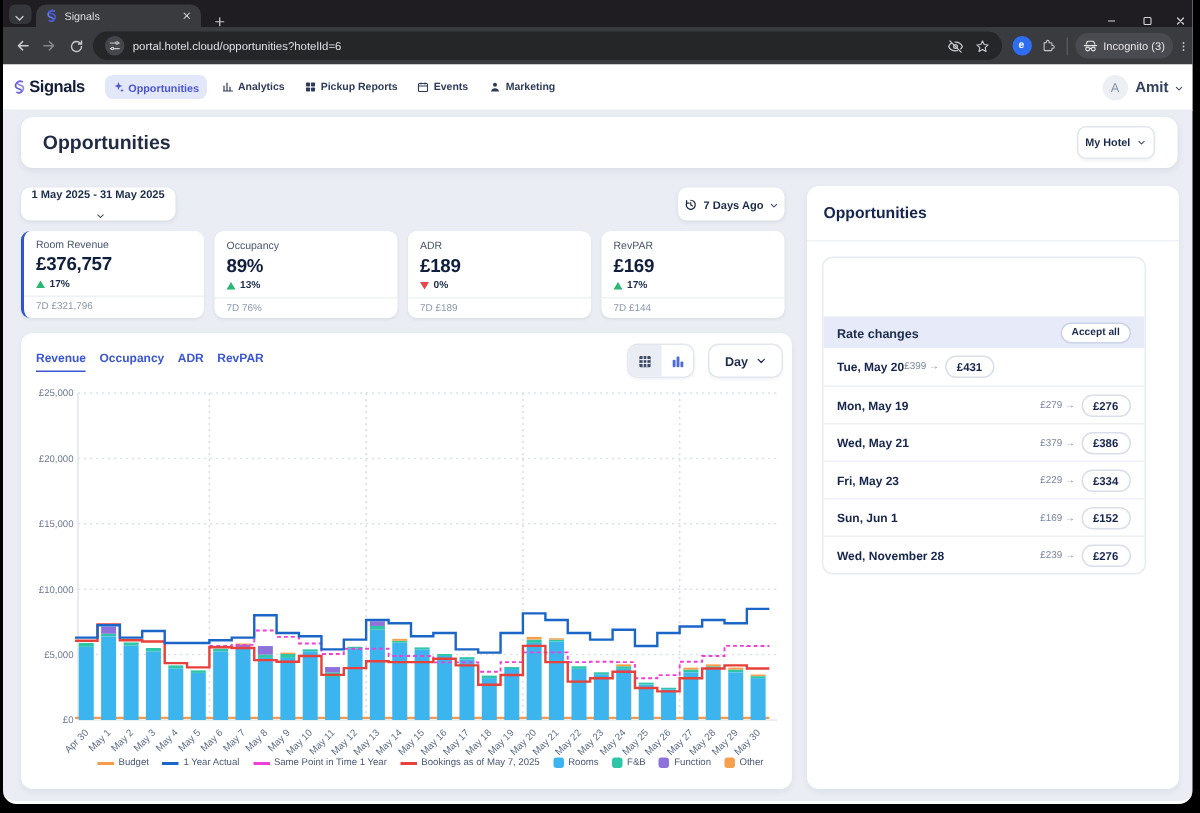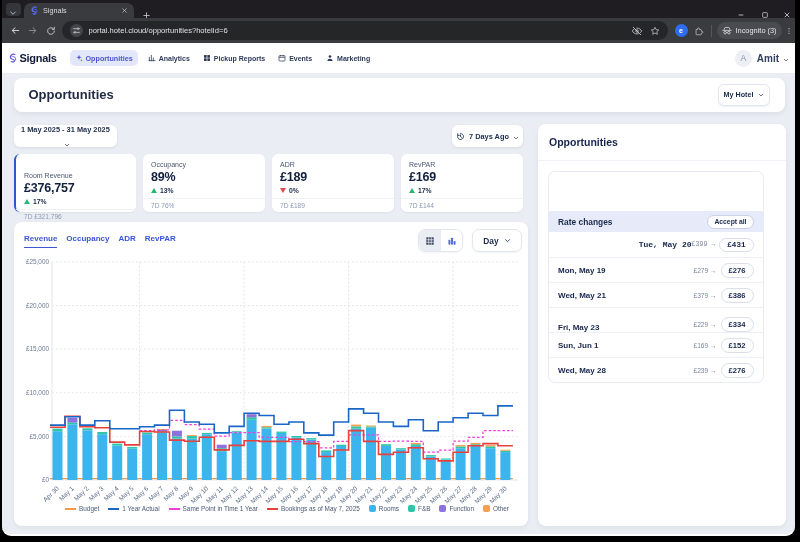--- a/index.html
+++ b/index.html
@@ -165,21 +165,21 @@
         <path d="M4.6 4.5v4.4H9" fill="none" stroke="#1b2b4b" stroke-width="2.2" stroke-linecap="round"></path>
         <path d="M12 8v4.4l3 1.8" fill="none" stroke="#1b2b4b" stroke-width="2.2" stroke-linecap="round"></path>
       </svg>
       <span style="font-size:7.4px;font-weight:bold;color:#1b2b4b;">7 Days Ago</span>
       <span style="margin-left:4px;"><svg width="6" height="6" viewBox="0 0 24 24">
           <path d="M5 9l7 7 7-7" fill="none" stroke="#33415e" stroke-width="2.8" stroke-linecap="round" stroke-linejoin="round"></path>
         </svg></span>
   </div>
 
   <div style="position:absolute;left:12.5px;top:154px;width:122px;height:58px;background:#fff;border-radius:6px;border-left:2px solid #2f55d4;box-shadow:0 1px 2px rgba(20,30,60,.06);">
-<div style="padding:18px 8px 0 8px;">
+<div style="padding:6px 8px 0 8px;">
 <div style="font-size:7px;color:#49566f;">Room Revenue</div>
 <div style="font-size:12.5px;font-weight:800;color:#111f3f;letter-spacing:-.2px;margin-top:2px;">£376,757</div>
 <div style="display:flex;align-items:center;margin-top:3px;font-size:6.8px;font-weight:bold;color:#1b2b4b;"><span style="display:inline-block;width:0;height:0;border-left:3.5px solid transparent;border-right:3.5px solid transparent;border-bottom:5px solid #2bb673;margin-right:3px;"></span>17%</div>
 </div>
 <div style="border-top:1px solid #eef1f6;margin-top:4px;padding:3px 8px 0 8px;font-size:6.6px;color:#8c99b0;">7D £321,796</div>
 </div>
     <div style="position:absolute;left:141.5px;top:154px;width:122px;height:58px;background:#fff;border-radius:6px;box-shadow:0 1px 2px rgba(20,30,60,.06);">
 <div style="padding:7px 8px 0 8px;">
 <div style="font-size:7px;color:#49566f;">Occupancy</div>
 <div style="font-size:12.5px;font-weight:800;color:#111f3f;letter-spacing:-.2px;margin-top:2px;">89%</div>
@@ -377,57 +377,57 @@
       </div>
   </div>
 
   <div class="abs" style="left:536px;top:124px;width:248.5px;height:401.5px;background:#fff;border-radius:8px;box-shadow:0 2px 5px rgba(25,35,65,.06);">
     <div style="padding:12px 12px 12px 11.5px;font-size:10.5px;font-weight:bold;color:#16254e;border-bottom:1px solid #f0f2f7;">Opportunities</div>
     <div style="margin:10px 22.5px 0 10.5px;border:1px solid #e8ebf3;border-radius:7px;overflow:hidden;">
       <div style="height:21px;background:#e7eaf8;display:flex;align-items:center;justify-content:space-between;padding:0 9px;margin-top:39px;">
         <span style="font-size:8.4px;font-weight:bold;color:#1b2b4b;">Rate changes</span>
         <span style="border:1px solid #cbd2e8;background:#fff;border-radius:9px;padding:2.5px 6px;font-size:6.8px;font-weight:bold;color:#1b2b4b;">Accept all</span>
       </div>
-      <div style="height:25px;display:flex;align-items:center;justify-content:flex-end;padding:0 9px;font-family:Liberation Mono, monospace;">
+      <div style="height:25px;display:flex;align-items:center;justify-content:flex-start;padding:0 9px;">
 <span style="font-size:8px;font-weight:bold;color:#16254e;">Tue, May 20</span>
 <span style="display:flex;align-items:center;gap:4px;">
             <span style="font-size:6.6px;color:#7a86a0;">£399 →</span>
             <span style="border:1px solid #d9deea;border-radius:9px;padding:2px 7px;font-size:7.6px;font-weight:bold;color:#16254e;background:#fff;">£431</span>
           </span>
 </div>
 <div style="height:25px;display:flex;align-items:center;justify-content:space-between;padding:0 9px;border-top:1px solid #eef0f6;">
 <span style="font-size:8px;font-weight:bold;color:#16254e;">Mon, May 19</span>
 <span style="display:flex;align-items:center;gap:4px;">
             <span style="font-size:6.6px;color:#7a86a0;">£279 →</span>
             <span style="border:1px solid #d9deea;border-radius:9px;padding:2px 7px;font-size:7.6px;font-weight:bold;color:#16254e;background:#fff;">£276</span>
           </span>
 </div>
 <div style="height:25px;display:flex;align-items:center;justify-content:space-between;padding:0 9px;border-top:1px solid #eef0f6;gap:14px;">
 <span style="font-size:8px;font-weight:bold;color:#16254e;">Wed, May 21</span>
 <span style="display:flex;align-items:center;gap:4px;">
             <span style="font-size:6.6px;color:#7a86a0;">£379 →</span>
             <span style="border:1px solid #d9deea;border-radius:9px;padding:2px 7px;font-size:7.6px;font-weight:bold;color:#16254e;background:#fff;">£386</span>
           </span>
 </div>
-<div style="height:25px;display:flex;align-items:flex-end;justify-content:space-between;padding:0 9px;border-top:1px solid #eef0f6;">
+<div style="height:25px;display:flex;align-items:center;justify-content:space-between;padding:0 9px;border-top:1px solid #eef0f6;">
 <span style="font-size:8px;font-weight:bold;color:#16254e;">Fri, May 23</span>
 <span style="display:flex;align-items:center;gap:4px;">
             <span style="font-size:6.6px;color:#7a86a0;">£229 →</span>
             <span style="border:1px solid #d9deea;border-radius:9px;padding:2px 7px;font-size:7.6px;font-weight:bold;color:#16254e;background:#fff;">£334</span>
           </span>
 </div>
 <div style="height:25px;display:flex;align-items:center;justify-content:space-between;padding:0 9px;border-top:1px solid #eef0f6;">
 <span style="font-size:8px;font-weight:bold;color:#16254e;">Sun, Jun 1</span>
 <span style="display:flex;align-items:center;gap:4px;">
             <span style="font-size:6.6px;color:#7a86a0;">£169 →</span>
             <span style="border:1px solid #d9deea;border-radius:9px;padding:2px 7px;font-size:7.6px;font-weight:bold;color:#16254e;background:#fff;">£152</span>
           </span>
 </div>
 <div style="height:25px;display:flex;align-items:center;justify-content:space-between;padding:0 9px;border-top:1px solid #eef0f6;">
-<span style="font-size:8px;font-weight:bold;color:#16254e;">Wed, May 28</span>
+<span style="font-size:8px;font-weight:bold;color:#16254e;">Wed, November 28</span>
 <span style="display:flex;align-items:center;gap:4px;">
             <span style="font-size:6.6px;color:#7a86a0;">£239 →</span>
             <span style="border:1px solid #d9deea;border-radius:9px;padding:2px 7px;font-size:7.6px;font-weight:bold;color:#16254e;background:#fff;">£276</span>
           </span>
 </div>
     </div>
   </div>
 
 </div>
 </body></html>

